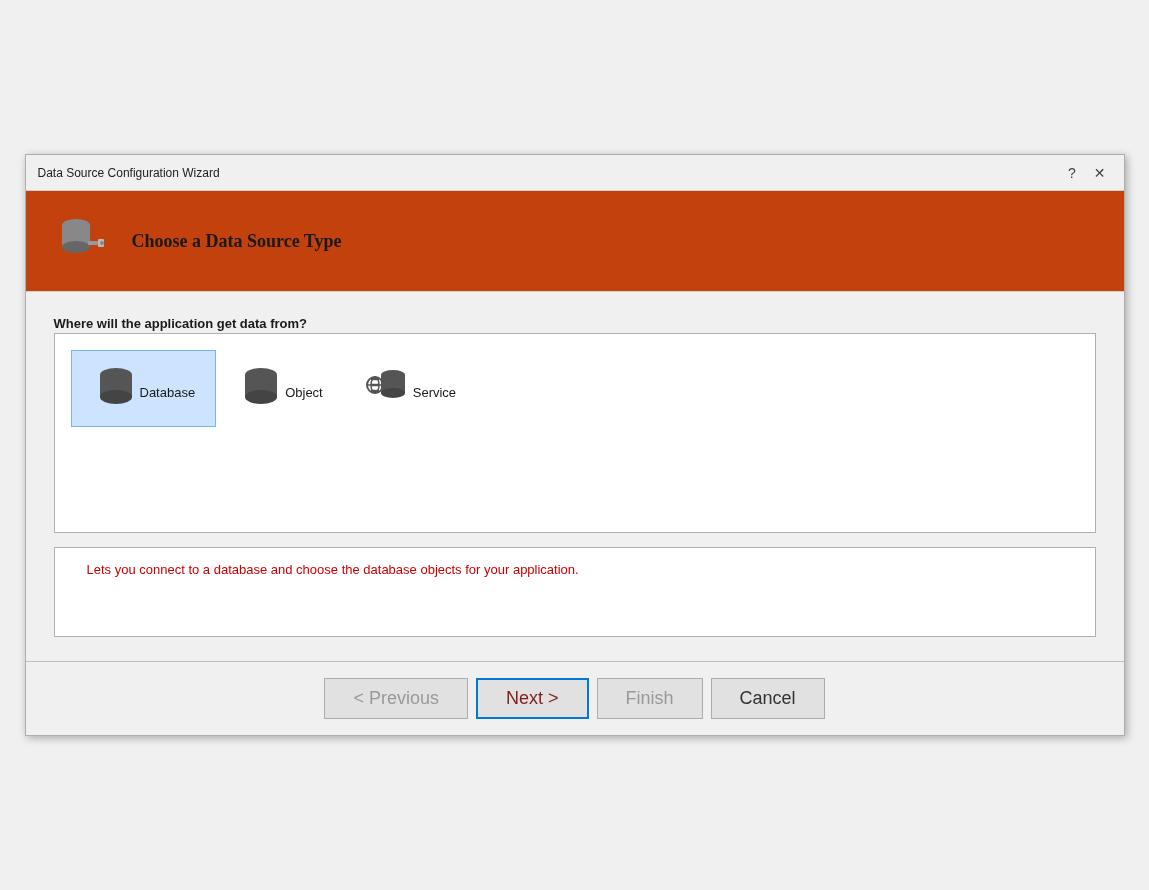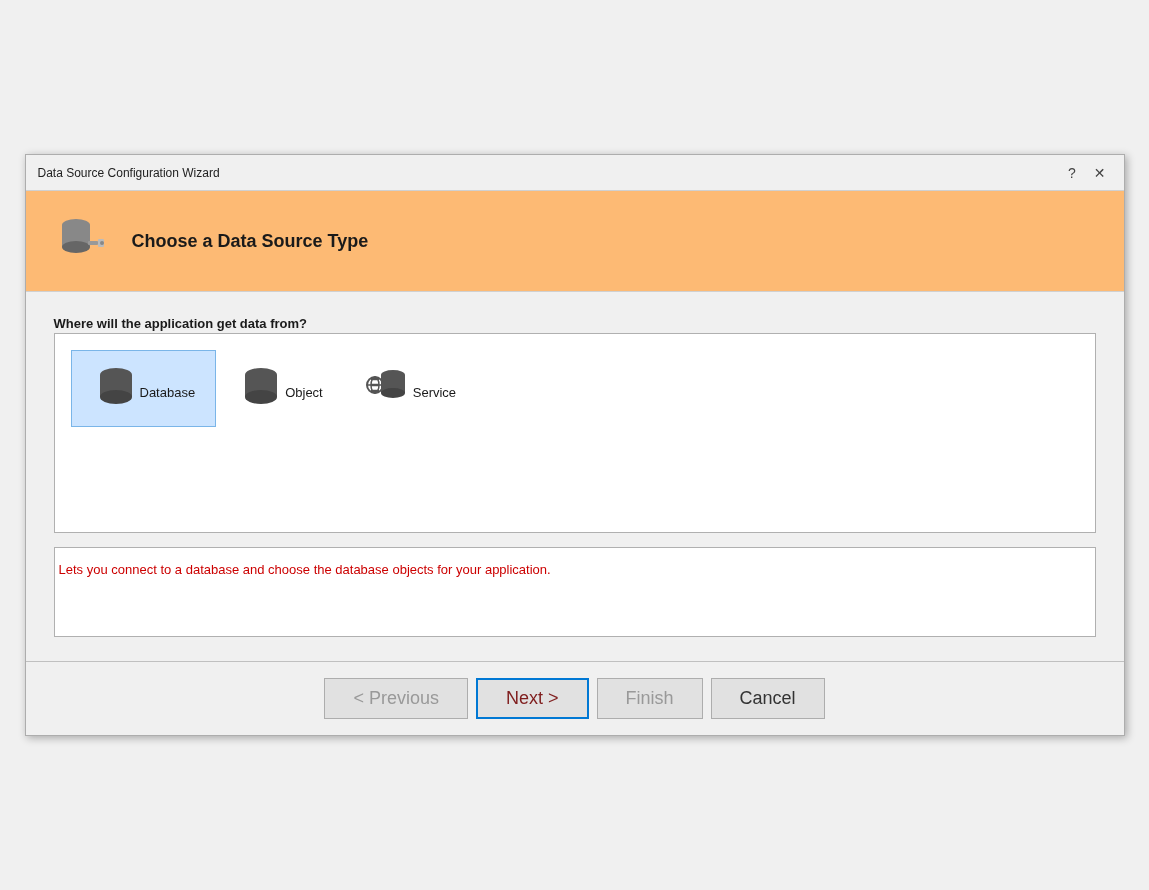--- a/index.html
+++ b/index.html
@@ -58,27 +58,28 @@
       background: none;
       border: none;
       cursor: pointer;
       font-size: 14px;
       color: #444;
       padding: 2px 6px;
       line-height: 1;
     }
 
     .header-section {
-      background: #fdba74;
+      background: #c2410c;
       padding: 20px 28px;
       display: flex;
       align-items: center;
       gap: 18px;
       border-bottom: 1px solid #d0d0d0;
       min-height: 90px;
+      font-family: Liberation Serif, serif;
     }
 
     .header-icon {
       display: flex;
       align-items: center;
     }
 
     .header-title {
       font-size: 18px;
       font-weight: bold;
@@ -127,21 +128,21 @@
 
     .datasource-item-label {
       font-size: 13px;
       color: #1a1a1a;
       margin-top: 8px;
     }
 
     .description-box {
       border: 1px solid #b0b0b0;
       background: #ffffff;
-      padding: 14px 4px;
+      padding: 14px 32px;
       min-height: 90px;
       color: #cc0000;
       font-size: 13px;
     }
 
     .footer-section {
       border-top: 1px solid #c0c0c0;
       padding: 16px 28px;
       display: flex;
       justify-content: center;

